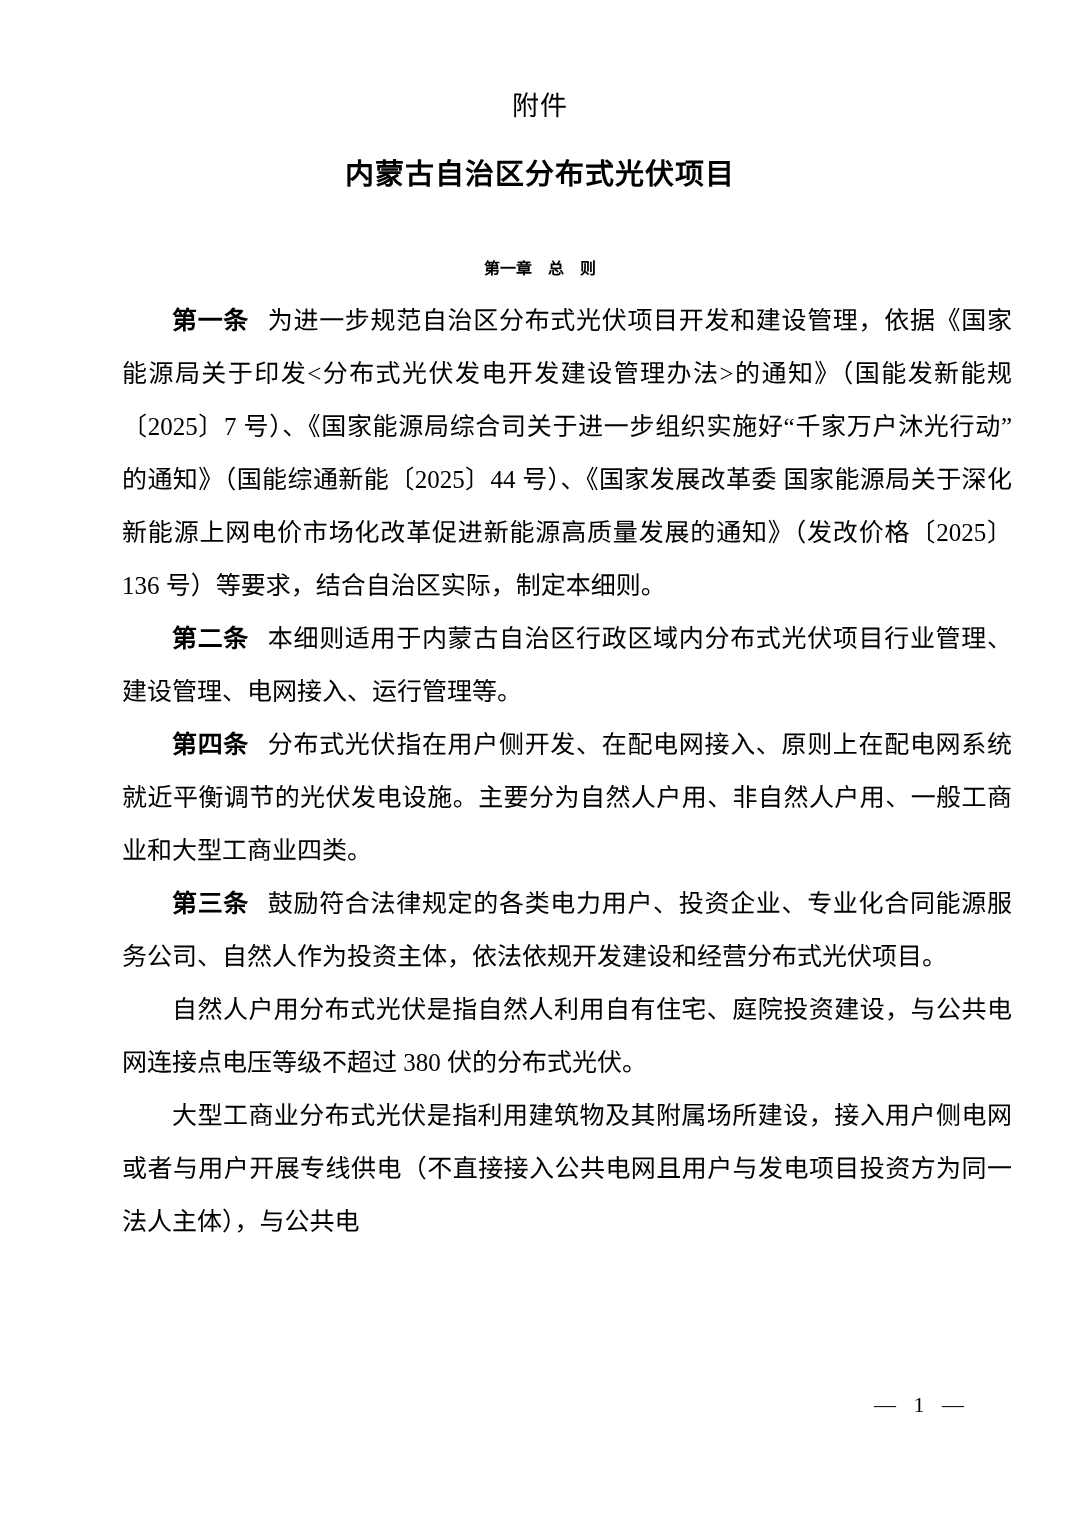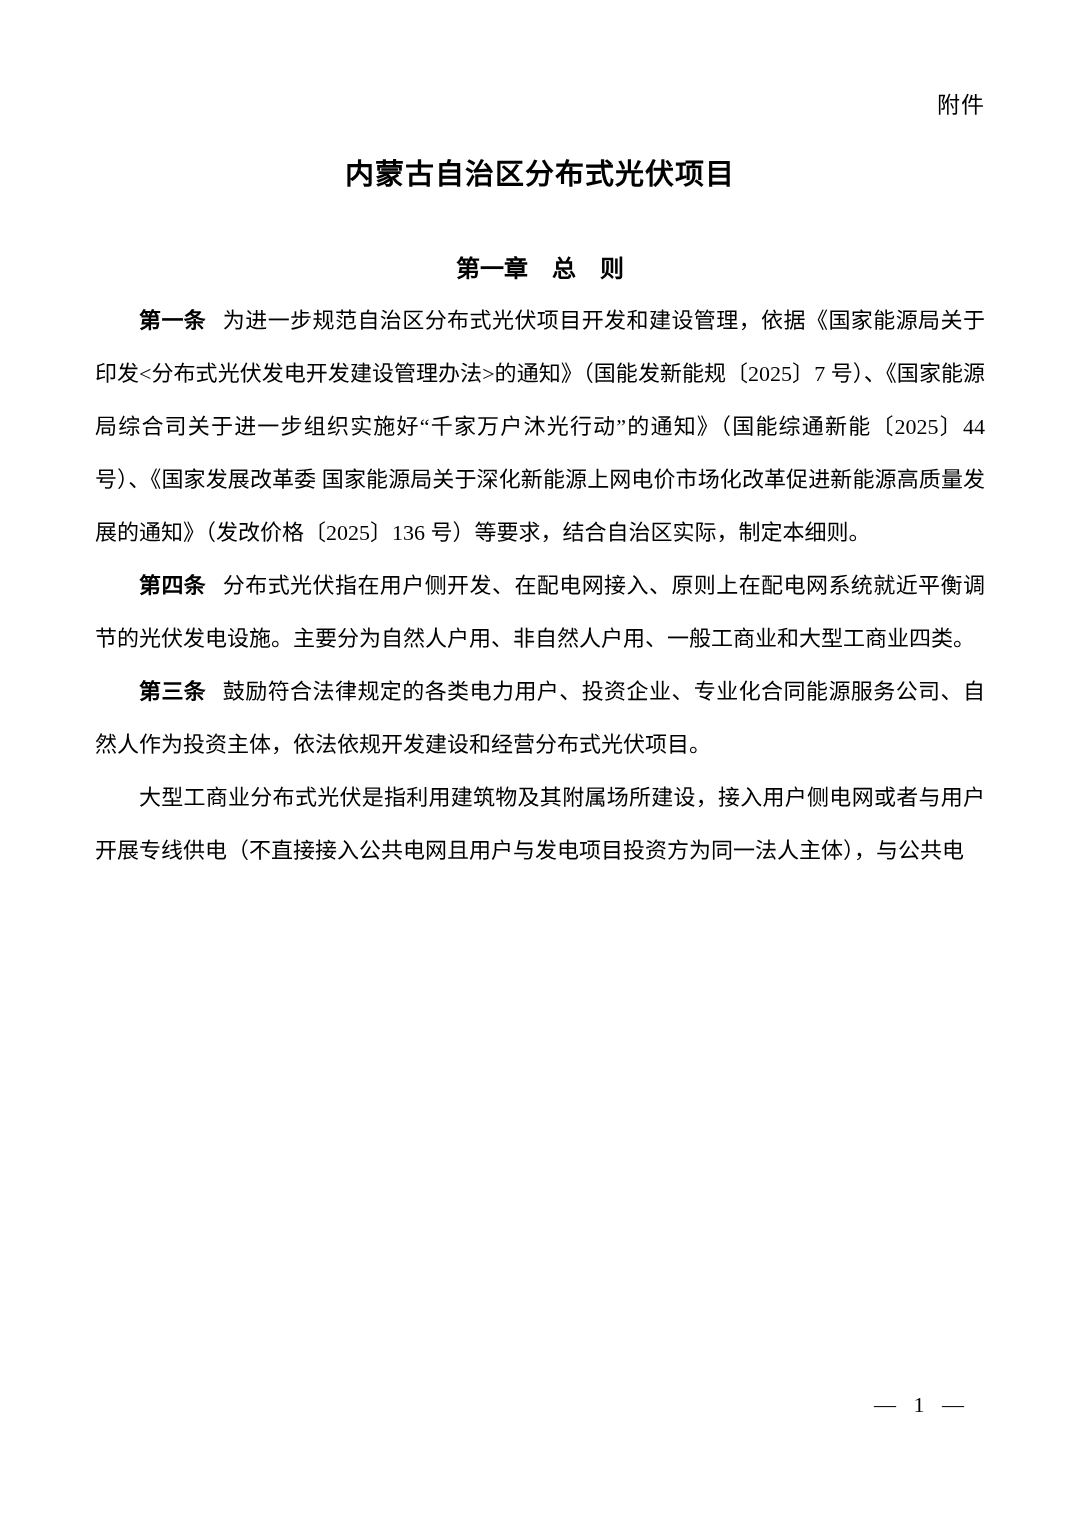--- a/index.html
+++ b/index.html
@@ -11,50 +11,51 @@
     font-family: "Liberation Serif", "DejaVu Serif", serif;
     color: #000000;
     overflow: hidden;
   }
   .page {
     position: absolute;
     inset: 0;
     padding: 92px 95px 0 95px;
   }
   .attachment-label {
-    font-size: 23px;
+    font-size: 27px;
     line-height: 28px;
-    text-align: right;
+    text-align: center;
     letter-spacing: 1px;
   }
   .doc-title {
     margin-top: 26px;
     text-align: center;
     font-weight: bold;
     font-size: 29px;
     font-family: Liberation Serif, serif;
   }
   .doc-title .title-line {
     line-height: 56px;
     letter-spacing: 1px;
   }
   .chapter-heading {
     margin-top: 50px;
     text-align: center;
     font-weight: bold;
-    font-size: 24px;
+    font-size: 16px;
     line-height: 34px;
   }
   .content {
     margin-top: 8px;
     width: 890px;
-    font-size: 22px;
+    font-size: 25px;
     line-height: 53px;
     text-align: justify;
     text-justify: inter-ideograph;
+    margin-left: 27px;
   }
   .content p {
     text-indent: 2em;
   }
   .content .lead {
     font-weight: bold;
   }
   .content .lead:not(:empty) {
     margin-right: 0.75em;
   }
@@ -76,20 +77,22 @@
   <div class="attachment-label">附件</div>
 
   <div class="doc-title">
     <div class="title-line">内蒙古自治区分布式光伏项目</div>
   </div>
 
   <div class="chapter-heading">第一章　总　则</div>
 
   <div class="content">
     <p><span class="lead">第一条</span><span>为进一步规范自治区分布式光伏项目开发和建设管理，依据《国家能源局关于印发&lt;分布式光伏发电开发建设管理办法&gt;的通知》（国能发新能规〔2025〕7 号）、《国家能源局综合司关于进一步组织实施好“千家万户沐光行动”的通知》（国能综通新能〔2025〕44 号）、《国家发展改革委 国家能源局关于深化新能源上网电价市场化改革促进新能源高质量发展的通知》（发改价格〔2025〕136 号）等要求，结合自治区实际，制定本细则。</span></p>
+    <p><span class="lead">第二条</span><span>本细则适用于内蒙古自治区行政区域内分布式光伏项目行业管理、建设管理、电网接入、运行管理等。</span></p>
     <p><span class="lead">第四条</span><span>分布式光伏指在用户侧开发、在配电网接入、原则上在配电网系统就近平衡调节的光伏发电设施。主要分为自然人户用、非自然人户用、一般工商业和大型工商业四类。</span></p>
     <p><span class="lead">第三条</span><span>鼓励符合法律规定的各类电力用户、投资企业、专业化合同能源服务公司、自然人作为投资主体，依法依规开发建设和经营分布式光伏项目。</span></p>
+    <p><span class="lead"></span><span>自然人户用分布式光伏是指自然人利用自有住宅、庭院投资建设，与公共电网连接点电压等级不超过 380 伏的分布式光伏。</span></p>
     <p><span class="lead"></span><span>大型工商业分布式光伏是指利用建筑物及其附属场所建设，接入用户侧电网或者与用户开展专线供电（不直接接入公共电网且用户与发电项目投资方为同一法人主体），与公共电</span></p>
   </div>
 
   <div class="page-number">— 1 —</div>
 
 </div>
 
 </body></html>

